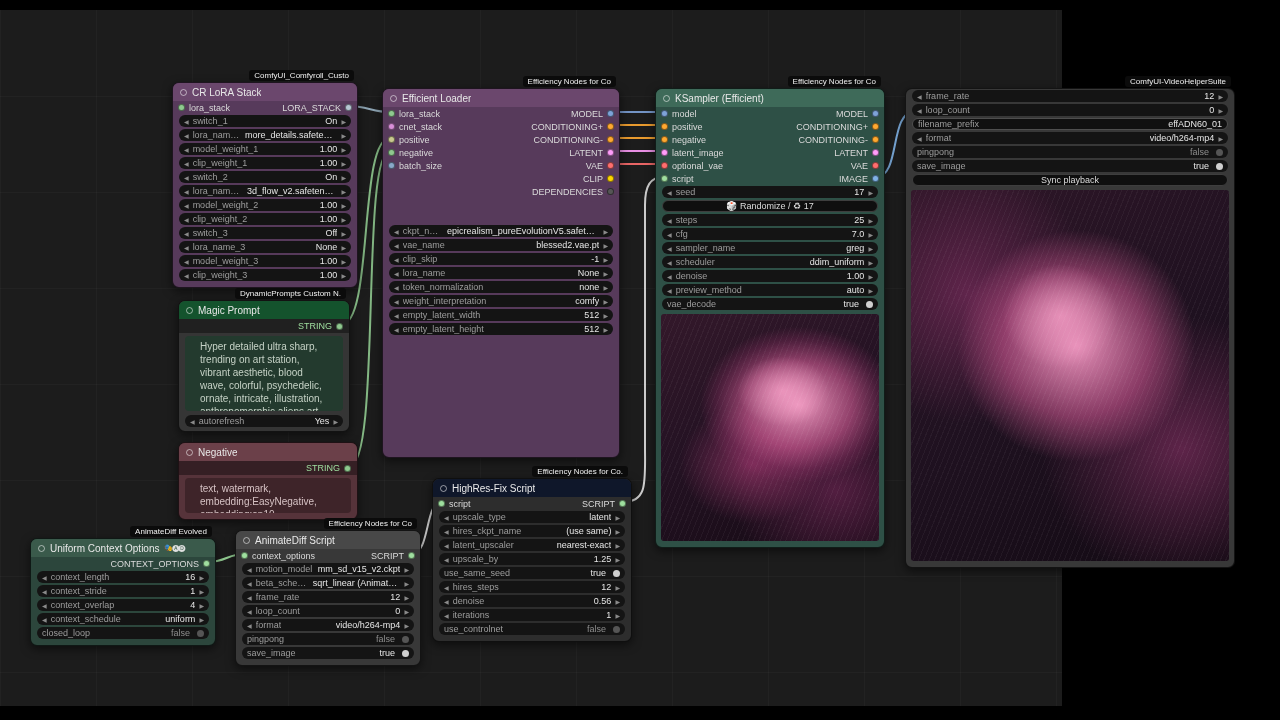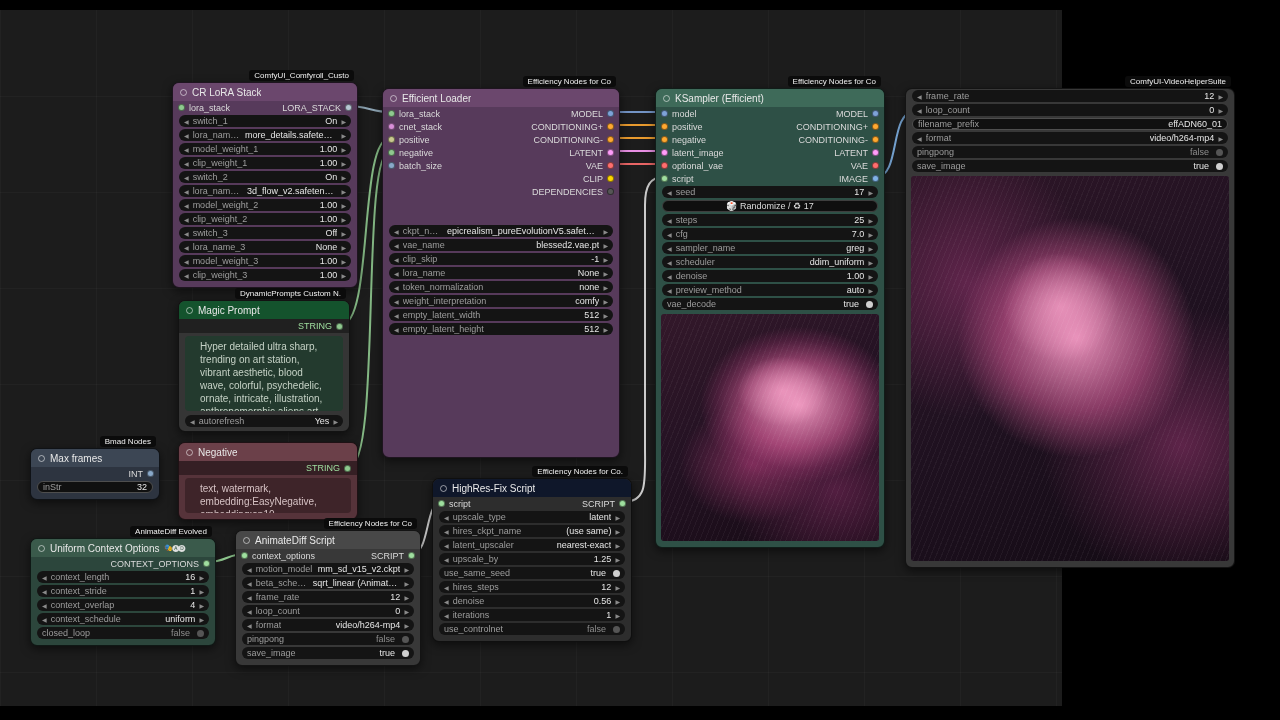--- a/index.html
+++ b/index.html
@@ -344,45 +344,20 @@
           <div class="widget combo">
             <span class="arrow">◀</span>
             <span class="wlabel">autorefresh</span>
             <span class="wvalue">Yes</span>
             <span class="arrow">▶</span>
           </div>
         </div>
       </div>
   </div>
 
-  <div class="node theme-slate" style="left:30px;top:448px;width:130px;height:52px">
-    <div class="badge">Bmad Nodes</div>
-    <div class="node-header">
-      <span class="collapse"></span>
-      <span class="title">Max frames</span>
-      <span class="title-icons"></span>
-    </div>
-    <div class="node-body">
-        <div class="slots">
-          <div class="slot-row">
-            <span class="slot in"></span>
-            <span class="slot out">
-              <span class="sname">INT</span>
-              <i class="dot" style="background: rgb(137, 168, 201);"></i>
-            </span>
-          </div>
-        </div>
-        <div class="widgets">
-          <div class="widget textbox">
-            <span class="wlabel">inStr</span>
-            <span class="wvalue">32</span>
-          </div>
-        </div>
-      </div>
-  </div>
 
   <div class="node theme-maroon" style="left:178px;top:442px;width:180px;height:78px">
 
     <div class="node-header">
       <span class="collapse"></span>
       <span class="title">Negative</span>
       <span class="title-icons"></span>
     </div>
     <div class="node-body">
         <div class="slots strip">
@@ -746,20 +721,23 @@
           <div class="widget toggle off">
             <span class="wlabel">pingpong</span>
             <span class="wvalue">false</span>
             <span class="tdot"></span>
           </div>
           <div class="widget toggle">
             <span class="wlabel">save_image</span>
             <span class="wvalue">true</span>
             <span class="tdot"></span>
           </div>
+          <div class="widget button">
+            <span class="wlabel">Sync playback</span>
+          </div>
         </div>
         <div class="preview art-b"></div>
       </div>
   </div>
 </div>
 
 <div class="bar top"></div>
 <div class="bar bottom"></div>
 
 </body></html>

